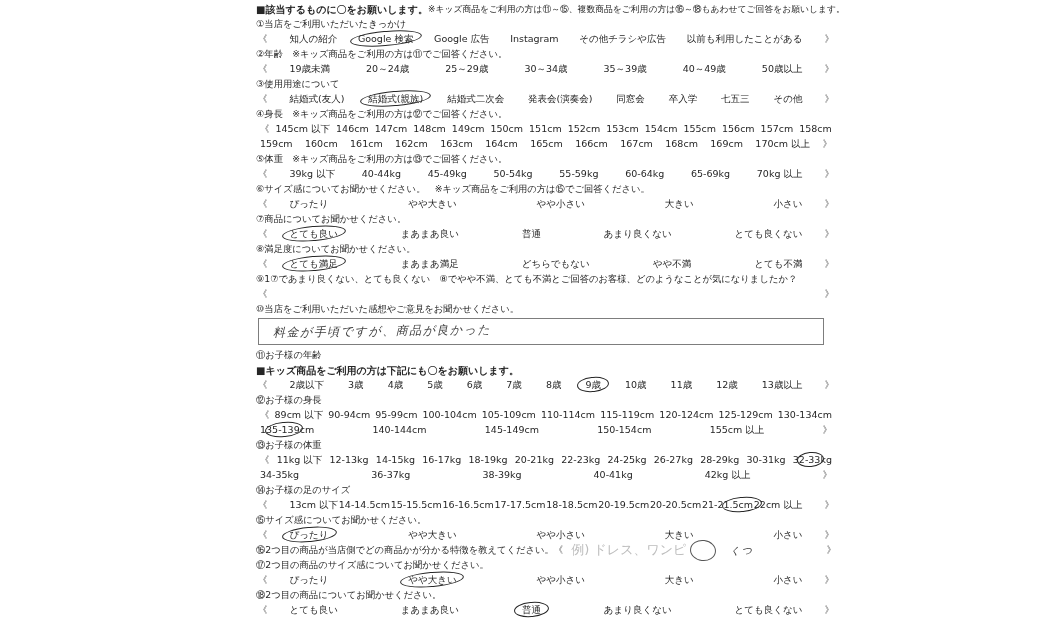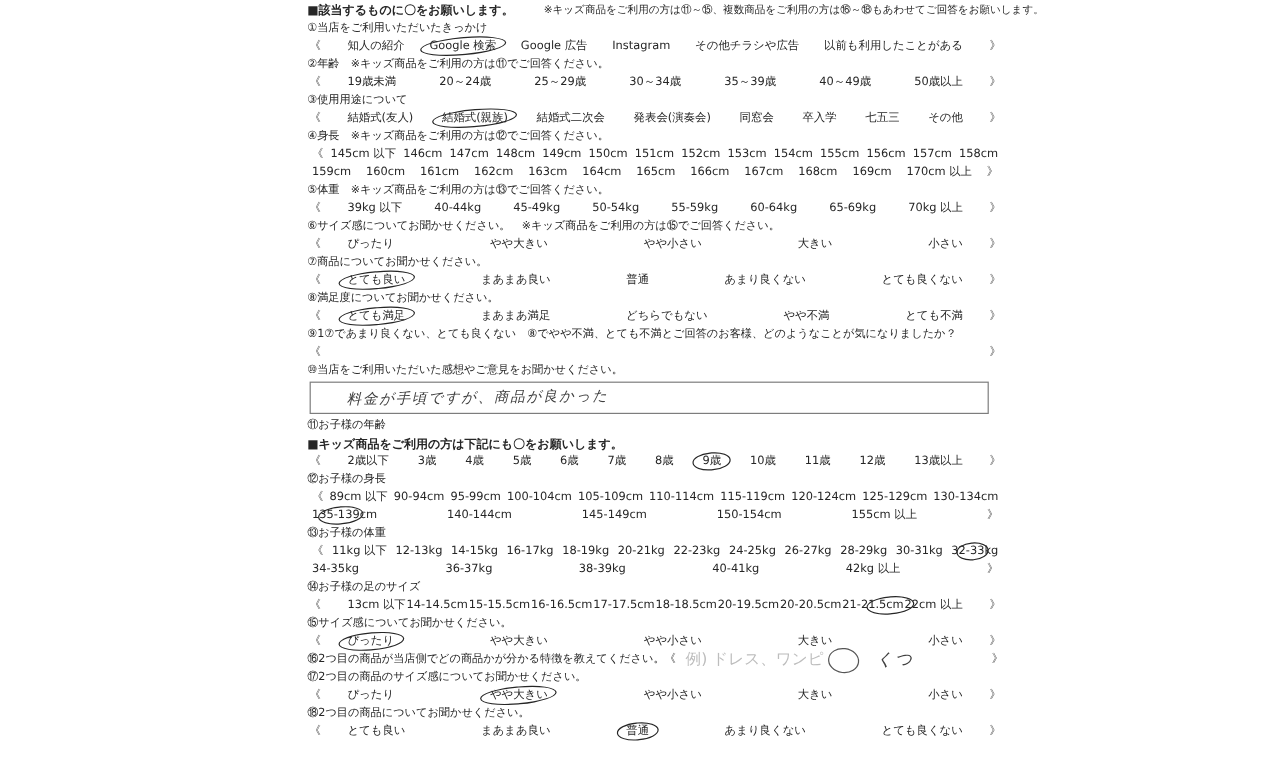--- a/index.html
+++ b/index.html
@@ -8,37 +8,37 @@
     background:#ffffff;
     font-family:"DejaVu Sans", sans-serif;
     color:var(--ink,#262626);
   }
   #doc{
     position:absolute;left:256px;top:2px;width:580px;
     font-size:9.5px;line-height:1.1;
   }
   .line{height:15px;display:flex;align-items:center;white-space:nowrap;}
   .heading{font-weight:bold;font-size:10px;}
-  .heading .note{font-weight:normal;font-size:8.8px;margin-left:25px;}
+  .heading .note{font-weight:normal;font-size:8.8px;margin-left:0;}
   .qlabel{font-size:9.3px;}
   .optrow{display:flex;align-items:center;justify-content:space-between;padding:0 2px;}
   .optrow .opts{flex:1;display:flex;justify-content:space-between;padding:0 22px;}
   .optrow.wrap2{height:30px;flex-wrap:wrap;align-content:space-around;}
   .optrow.wrap2 .opt,.optrow.wrap2 .bracket{margin:0 2px;}
   .bracket{color:#444;}
   .opt{position:relative;}
   .cmark{position:absolute;left:-8px;right:-8px;top:-3px;bottom:-2px;
     border:1.4px solid var(--ink,#333);border-radius:50%;transform:rotate(-5deg);}
   .cmark.mid{left:10%;right:20%;}
   .cmark.right{left:40%;right:-9px;}
   .comment-box{height:25px;border:1.2px solid #7d7d7d;margin:1px 12px 3px 2px;
-    display:flex;align-items:center;padding-left:30px;}
+    display:flex;align-items:center;padding-left:14px;}
   .hand{color:var(--handwriting,#3f3f3f);font-style:italic;letter-spacing:1.5px;
     display:inline-block;transform:rotate(-0.8deg);font-size:12px;}
-  .hand.small{font-size:14px;margin:0 4px;}
+  .hand.small{font-size:10px;margin:0 4px;}
   .faint{color:var(--faint,#c0c0c0);font-size:13px;margin-left:8px;}
   .hand-circle{display:inline-block;width:24px;height:19px;margin:0 10px 0 4px;
     border:1.3px solid #555;border-radius:50%;transform:rotate(7deg);flex:none;}
   .inline-row .bracket.close{margin-left:auto;}
   .sec-multi{margin-top:4px;}
 </style>
 </head>
 <body>
 
 <div id="doc">

